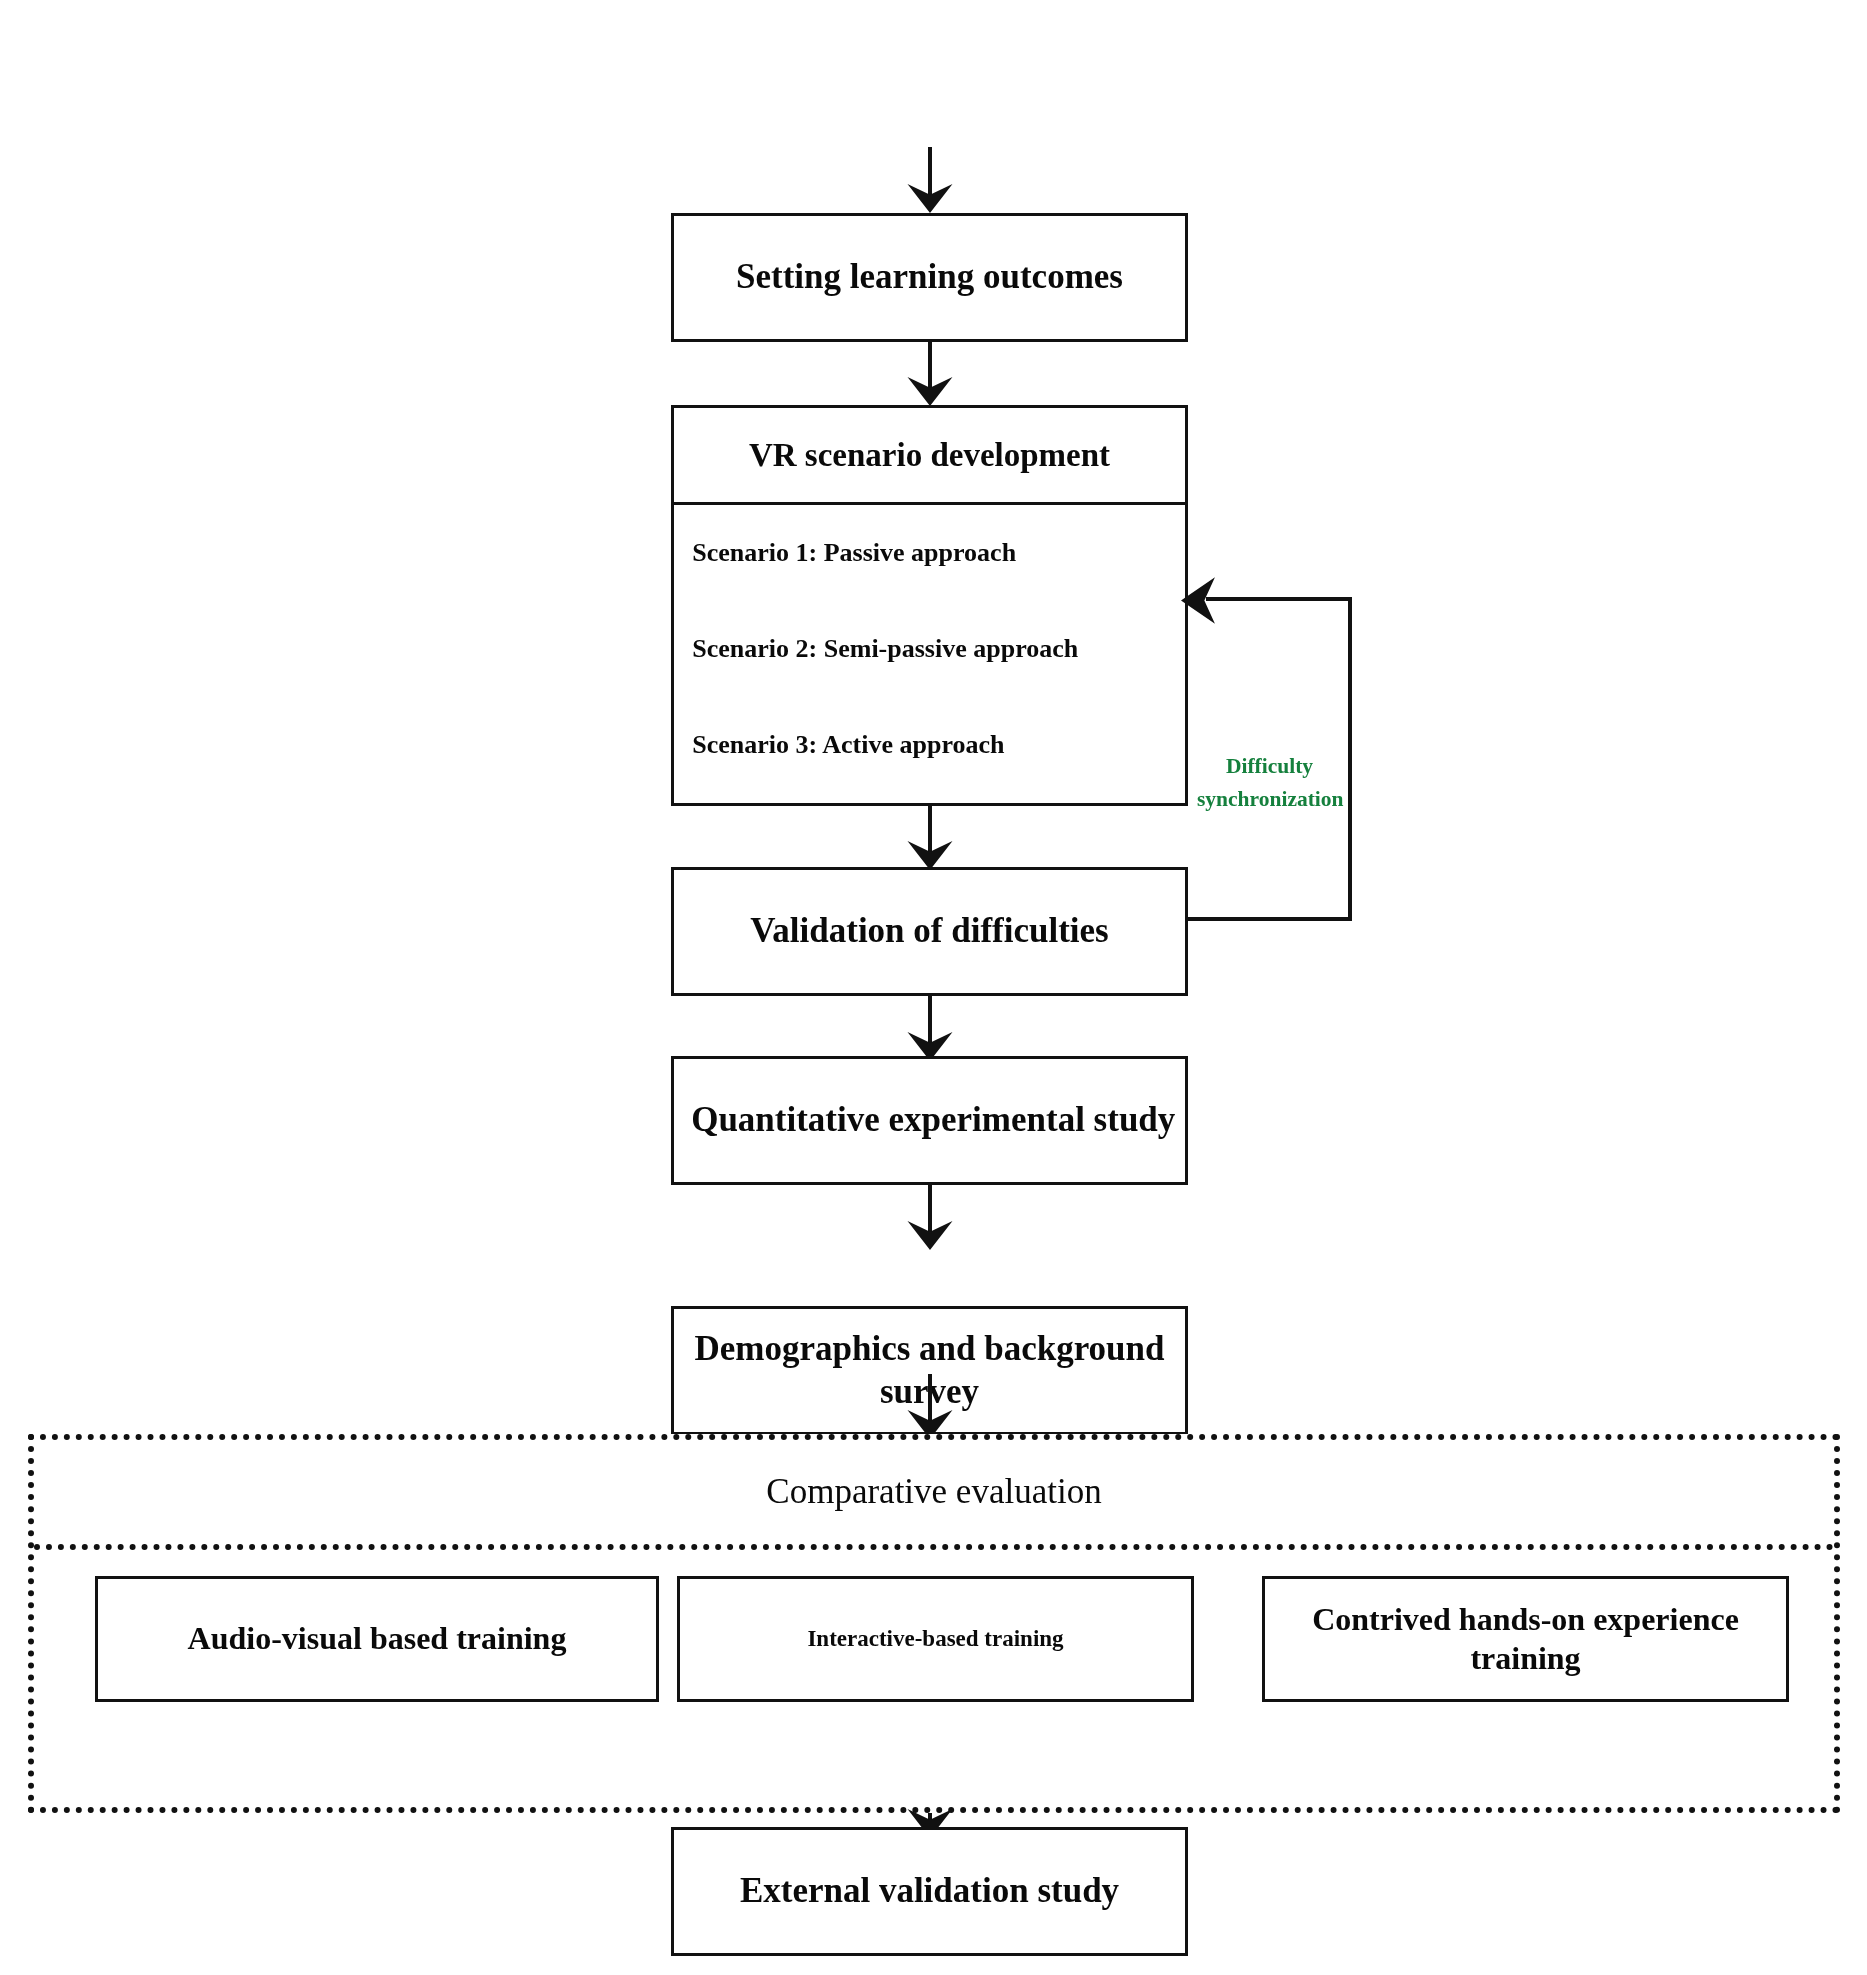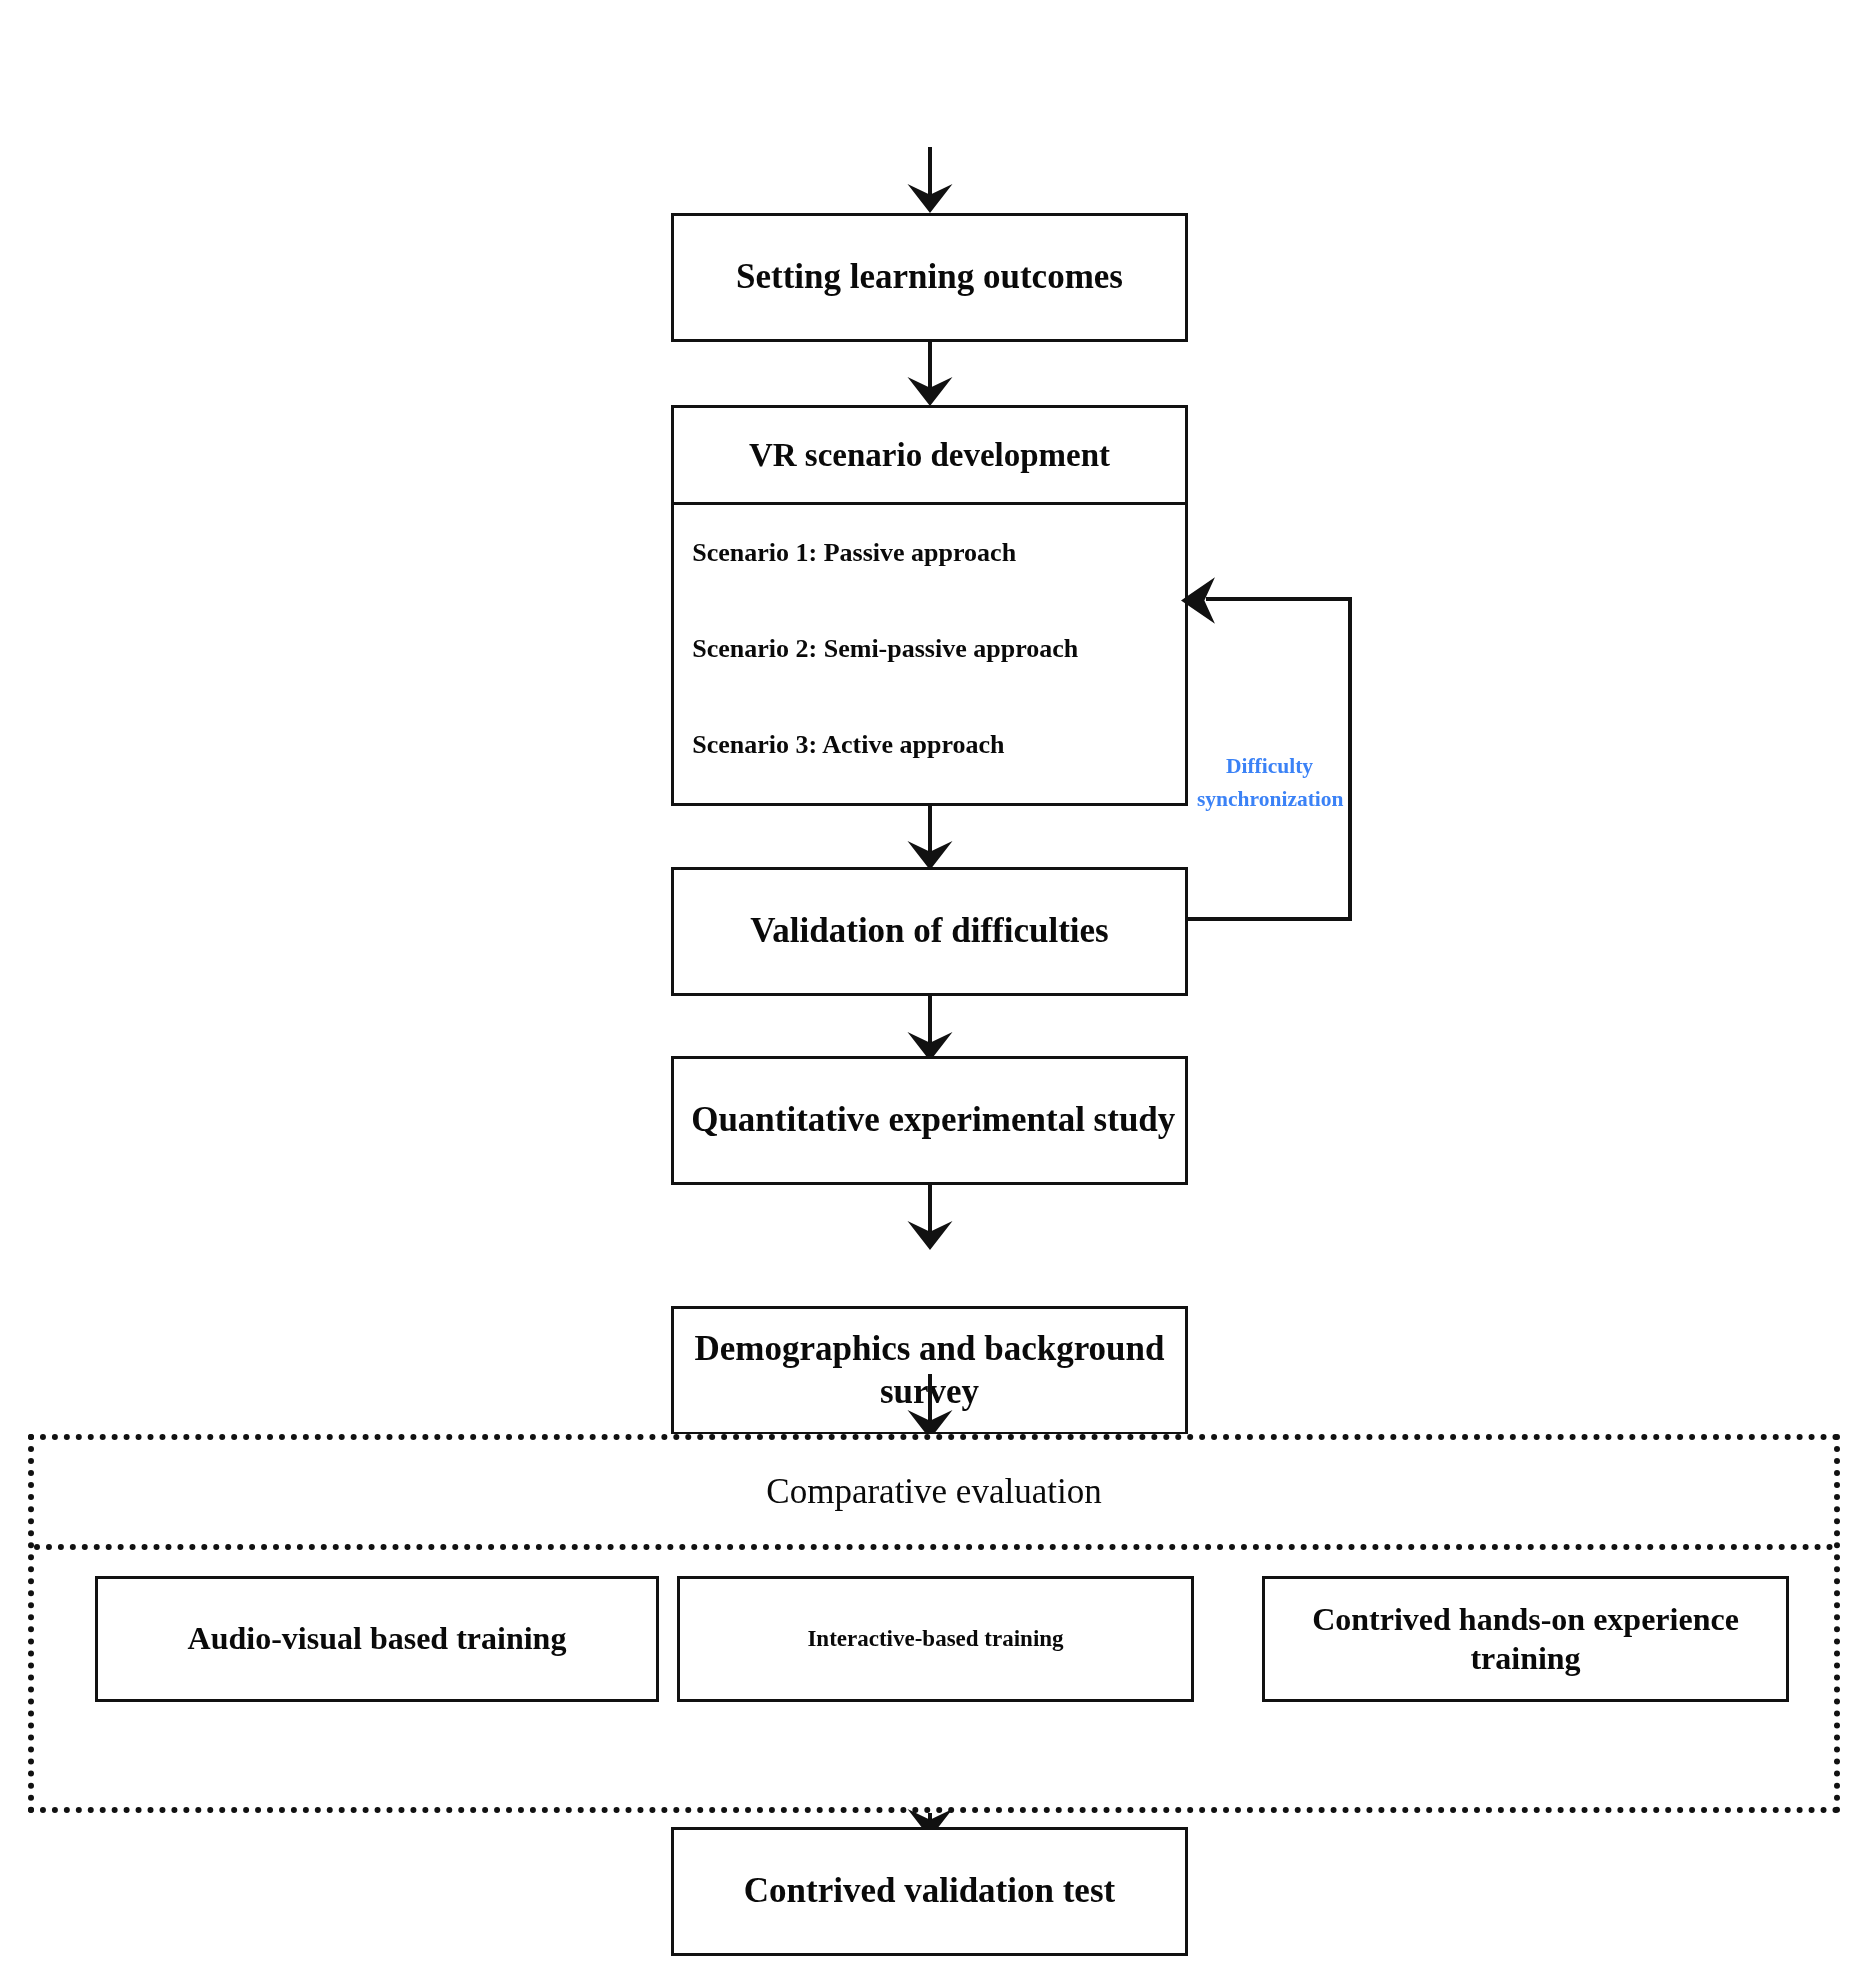--- a/index.html
+++ b/index.html
@@ -95,21 +95,21 @@
   }
   .hline {
     position: absolute;
     background: #111111;
     height: 3.8px;
   }
   .loop-label {
     position: absolute;
     font-weight: bold;
     font-size: 21.5px;
-    color: #3b82f6;
+    color: #15803d;
     text-align: center;
     line-height: 1.55;
     white-space: nowrap;
   }
   svg.arrowhead { position: absolute; overflow: visible; }
 </style>
 </head>
 <body>
 
 <div id="canvas">
@@ -206,17 +206,17 @@
       <span class="node-label">Contrived hands-on experience training</span>
     </div>
   </div>
 
   <div class="vline" style="left:928px; top:1813px; height:40px;"></div>
   <svg class="arrowhead" style="left:904px; top:1808px; width:52px; height:30px;" viewBox="0 0 96 56">
     <path d="M48 56 L6 2 L48 22 L90 2 Z" fill="#111111"></path>
   </svg>
 
   <div class="node" style="left:671px; top:1827px; width:517px; height:129px; font-size:35px;">
-    <span class="node-label">Contrived validation test</span>
+    <span class="node-label">External validation study</span>
   </div>
 
 </div>
 
 
 </body></html>

